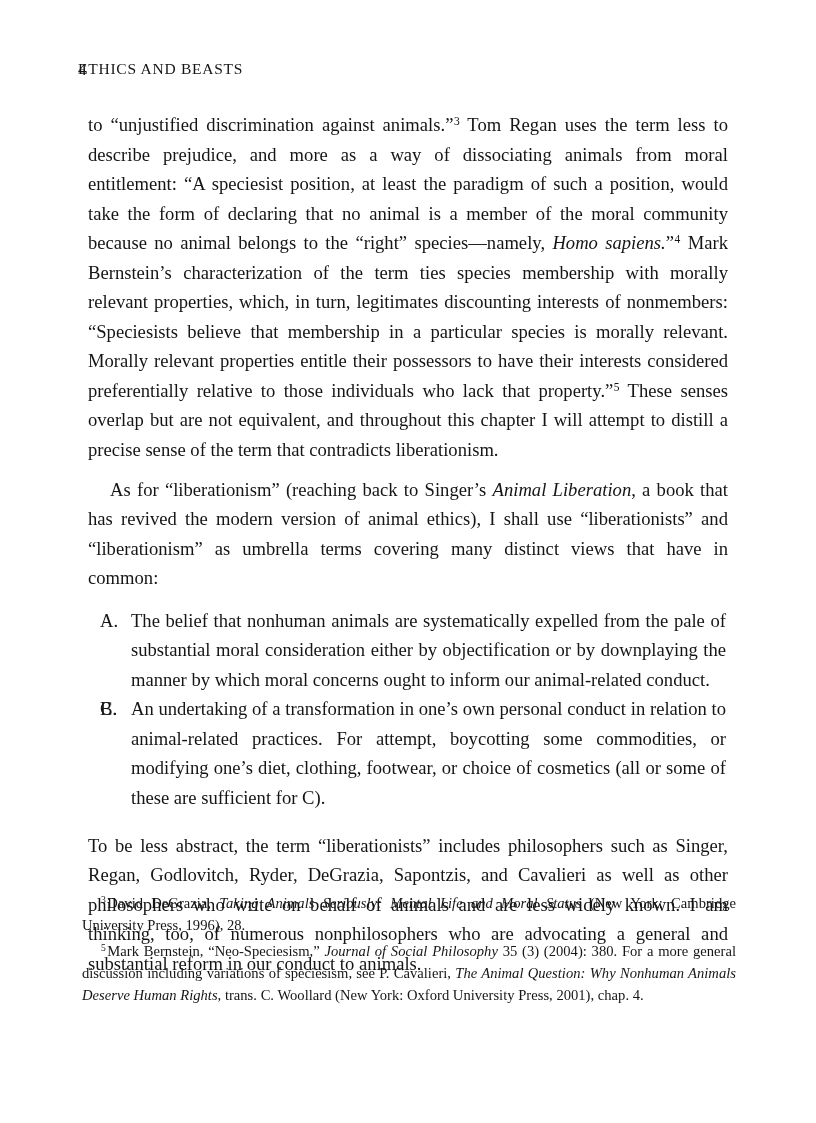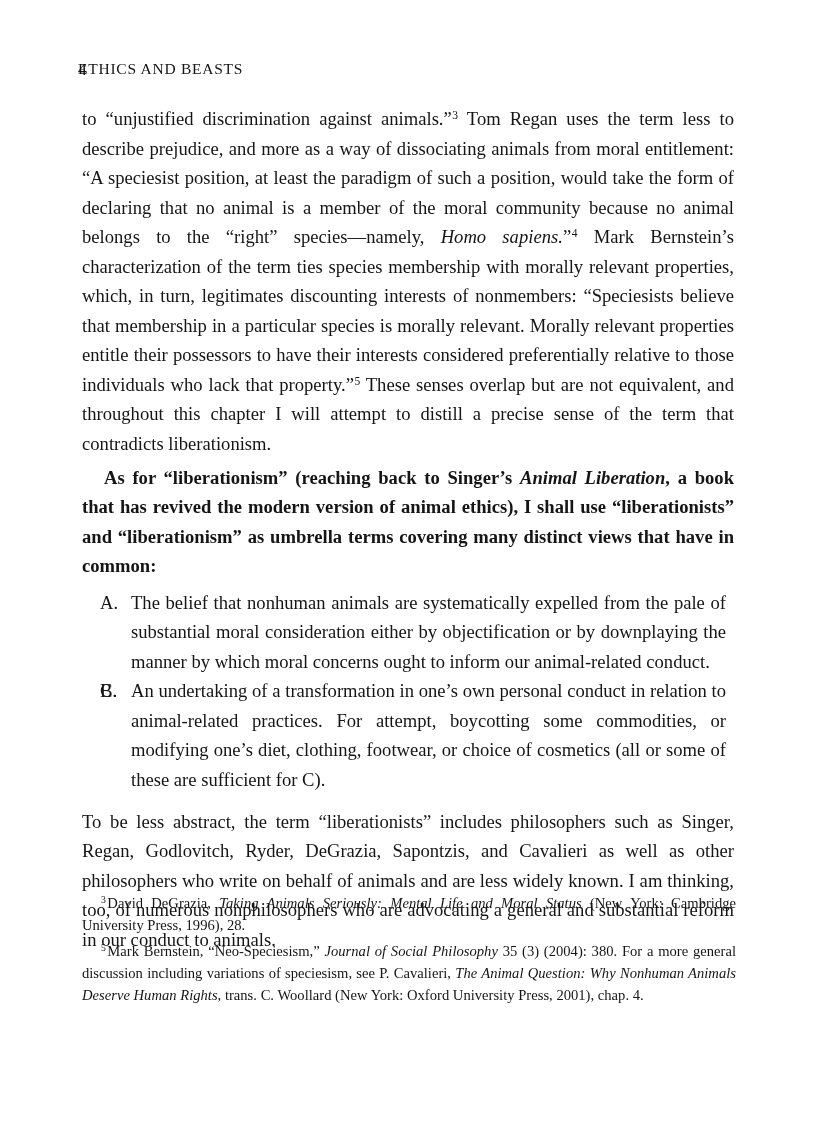--- a/index.html
+++ b/index.html
@@ -45,29 +45,29 @@
   }
 
   
   .body-col {
     position: absolute;
     top: 100px;
     left: 78px;
     width: 660px;
   }
   p.body {
-    margin: 4px;
+    margin: 10px;
     font-size: 18.6px;
     line-height: 29.55px;
     text-align: justify;
     text-justify: inter-word;
     hyphens: manual;
     letter-spacing: 0.01px;
   }
-  p.body.indent { text-indent: 22px; font-weight: bold; }
+  p.body.indent { text-indent: 22px; }
   p.body.flush  { text-indent: 0; }
 
   .sup {
     font-size: 0.62em;
     vertical-align: 0.5em;
     line-height: 0;
     margin-left: 0.5px;
   }
   em { font-style: italic; }
 

